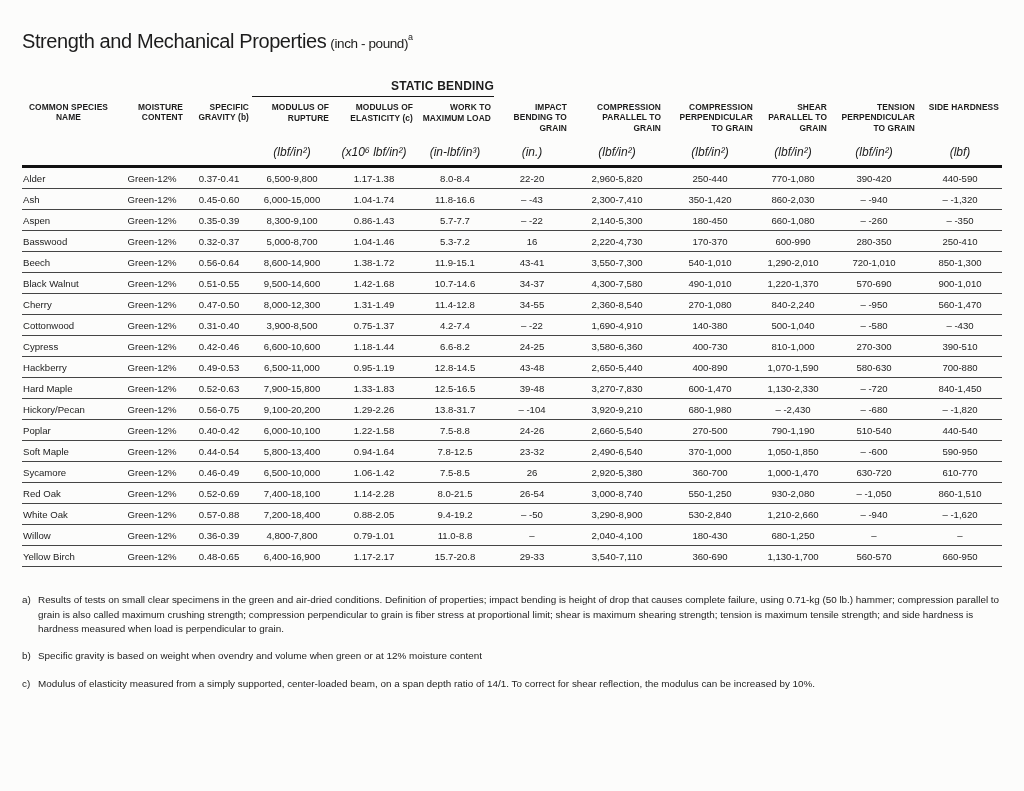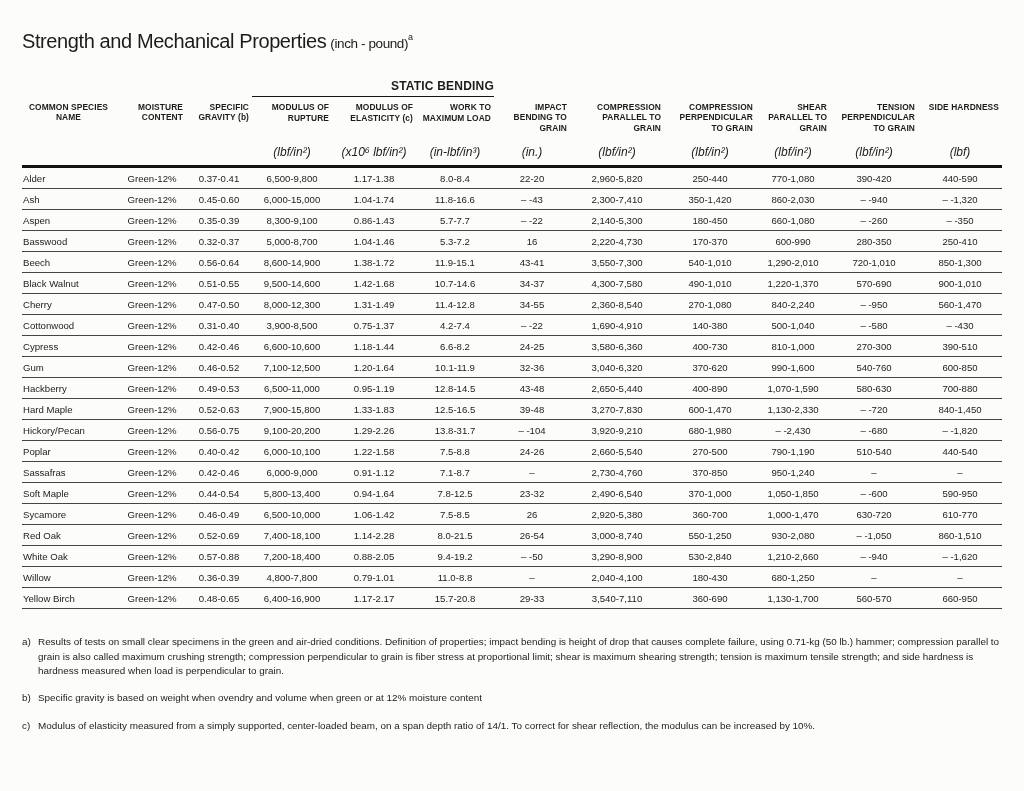--- a/index.html
+++ b/index.html
@@ -250,34 +250,20 @@
           <td>1.18-1.44</td>
           <td>6.6-8.2</td>
           <td>24-25</td>
           <td>3,580-6,360</td>
           <td>400-730</td>
           <td>810-1,000</td>
           <td>270-300</td>
           <td>390-510</td>
         </tr>
         <tr>
-          <td class="species">Gum</td>
-          <td>Green-12%</td>
-          <td>0.46-0.52</td>
-          <td>7,100-12,500</td>
-          <td>1.20-1.64</td>
-          <td>10.1-11.9</td>
-          <td>32-36</td>
-          <td>3,040-6,320</td>
-          <td>370-620</td>
-          <td>990-1,600</td>
-          <td>540-760</td>
-          <td>600-850</td>
-        </tr>
-        <tr>
           <td class="species">Hackberry</td>
           <td>Green-12%</td>
           <td>0.49-0.53</td>
           <td>6,500-11,000</td>
           <td>0.95-1.19</td>
           <td>12.8-14.5</td>
           <td>43-48</td>
           <td>2,650-5,440</td>
           <td>400-890</td>
           <td>1,070-1,590</td>
@@ -318,34 +304,20 @@
           <td>0.40-0.42</td>
           <td>6,000-10,100</td>
           <td>1.22-1.58</td>
           <td>7.5-8.8</td>
           <td>24-26</td>
           <td>2,660-5,540</td>
           <td>270-500</td>
           <td>790-1,190</td>
           <td>510-540</td>
           <td>440-540</td>
-        </tr>
-        <tr>
-          <td class="species">Sassafras</td>
-          <td>Green-12%</td>
-          <td>0.42-0.46</td>
-          <td>6,000-9,000</td>
-          <td>0.91-1.12</td>
-          <td>7.1-8.7</td>
-          <td>–</td>
-          <td>2,730-4,760</td>
-          <td>370-850</td>
-          <td>950-1,240</td>
-          <td>–</td>
-          <td>–</td>
         </tr>
         <tr>
           <td class="species">Soft Maple</td>
           <td>Green-12%</td>
           <td>0.44-0.54</td>
           <td>5,800-13,400</td>
           <td>0.94-1.64</td>
           <td>7.8-12.5</td>
           <td>23-32</td>
           <td>2,490-6,540</td>

